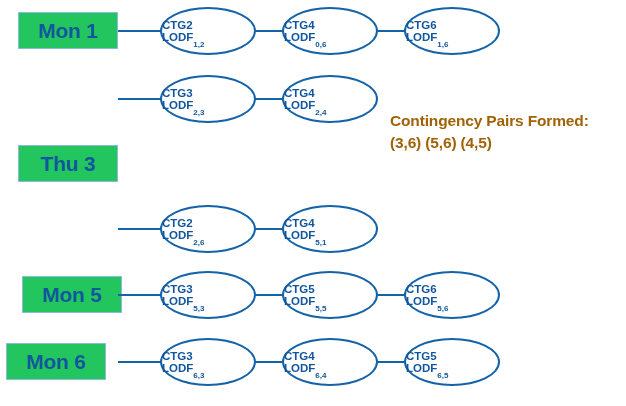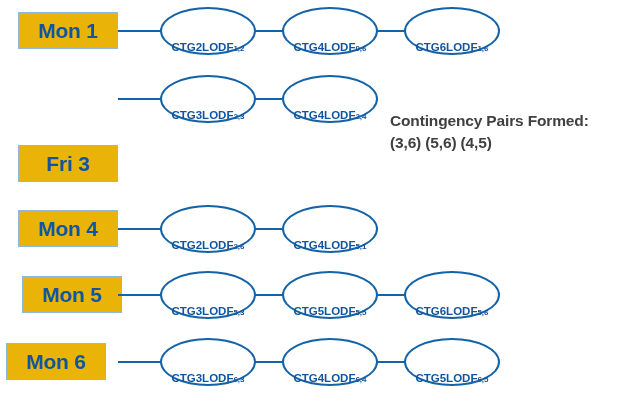--- a/index.html
+++ b/index.html
@@ -25,21 +25,21 @@
     height: 406px;
   }
 
   
   .mon-box {
     position: absolute;
     box-sizing: border-box;
     width: 100px;
     height: 37px;
     border: 1px solid #8fb8dd;
-    background: #eab308;
+    background: #22c55e;
     color: #11559e;
     font-size: 21px;
     font-weight: bold;
     letter-spacing: -0.2px;
     display: flex;
     align-items: center;
     justify-content: center;
     line-height: 1;
   }
 
@@ -47,41 +47,42 @@
   .node {
     position: absolute;
     box-sizing: border-box;
     width: 96px;
     height: 48px;
     border: 2px solid #1463a8;
     border-radius: 50%;
     background: #ffffff;
     color: #11559e;
     display: flex;
-    align-items: flex-end;
+    flex-direction: column;
+    align-items: flex-start;
     justify-content: center;
     line-height: 1.08;
     z-index: 2;
   }
   .node .ctg {
     font-size: 11.5px;
     font-weight: bold;
   }
   .node .lodf {
     font-size: 11.5px;
     font-weight: bold;
     white-space: nowrap;
   }
   .node .lodf sub {
     font-size: 8px;
     font-weight: bold;
     line-height: 0;
     vertical-align: baseline;
     position: relative;
-    top: 0;
+    top: 6px;
   }
 
   
   .connector {
     position: absolute;
     height: 2px;
     background: #1463a8;
     z-index: 1;
   }
 
@@ -125,22 +126,21 @@
     <div class="connector" style="left: 118px; top: 98px; width: 46px; background: rgb(20, 99, 168);"></div>
     <div class="node" style="left: 160px; top: 75px; border-color: rgb(20, 99, 168); color: rgb(17, 85, 158);">
       <div class="ctg">CTG3</div>
       <div class="lodf"><span>LODF</span><sub>2,3</sub></div>
     </div>
     <div class="connector" style="left: 252px; top: 98px; width: 34px; background: rgb(20, 99, 168);"></div>
     <div class="node" style="left: 282px; top: 75px; border-color: rgb(20, 99, 168); color: rgb(17, 85, 158);">
       <div class="ctg">CTG4</div>
       <div class="lodf"><span>LODF</span><sub>2,4</sub></div>
     </div>
-    <div class="mon-box" style="left: 18px; top: 145px; border-color: rgb(143, 184, 221); color: rgb(17, 85, 158);">Fri 3</div>
-    <div class="mon-box" style="left: 18px; top: 210px; border-color: rgb(143, 184, 221); color: rgb(17, 85, 158);">Mon 4</div>
+    <div class="mon-box" style="left: 18px; top: 145px; border-color: rgb(143, 184, 221); color: rgb(17, 85, 158);">Thu 3</div>
     <div class="connector" style="left: 118px; top: 228px; width: 46px; background: rgb(20, 99, 168);"></div>
     <div class="node" style="left: 160px; top: 205px; border-color: rgb(20, 99, 168); color: rgb(17, 85, 158);">
       <div class="ctg">CTG2</div>
       <div class="lodf"><span>LODF</span><sub>2,6</sub></div>
     </div>
     <div class="connector" style="left: 252px; top: 228px; width: 34px; background: rgb(20, 99, 168);"></div>
     <div class="node" style="left: 282px; top: 205px; border-color: rgb(20, 99, 168); color: rgb(17, 85, 158);">
       <div class="ctg">CTG4</div>
       <div class="lodf"><span>LODF</span><sub>5,1</sub></div>
     </div>
@@ -171,16 +171,16 @@
       <div class="ctg">CTG4</div>
       <div class="lodf"><span>LODF</span><sub>6,4</sub></div>
     </div>
     <div class="connector" style="left: 374px; top: 361px; width: 34px; background: rgb(20, 99, 168);"></div>
     <div class="node" style="left: 404px; top: 338px; border-color: rgb(20, 99, 168); color: rgb(17, 85, 158);">
       <div class="ctg">CTG5</div>
       <div class="lodf"><span>LODF</span><sub>6,5</sub></div>
     </div>
   </div>
 
-<div id="pairs-panel" style="color: #404040;">
+<div id="pairs-panel" style="color: #a16207;">
   <div class="pairs-title">Contingency Pairs Formed:</div>
   <div class="pairs-line">(3,6) (5,6) (4,5)</div>
 </div>
 
 </body></html>

